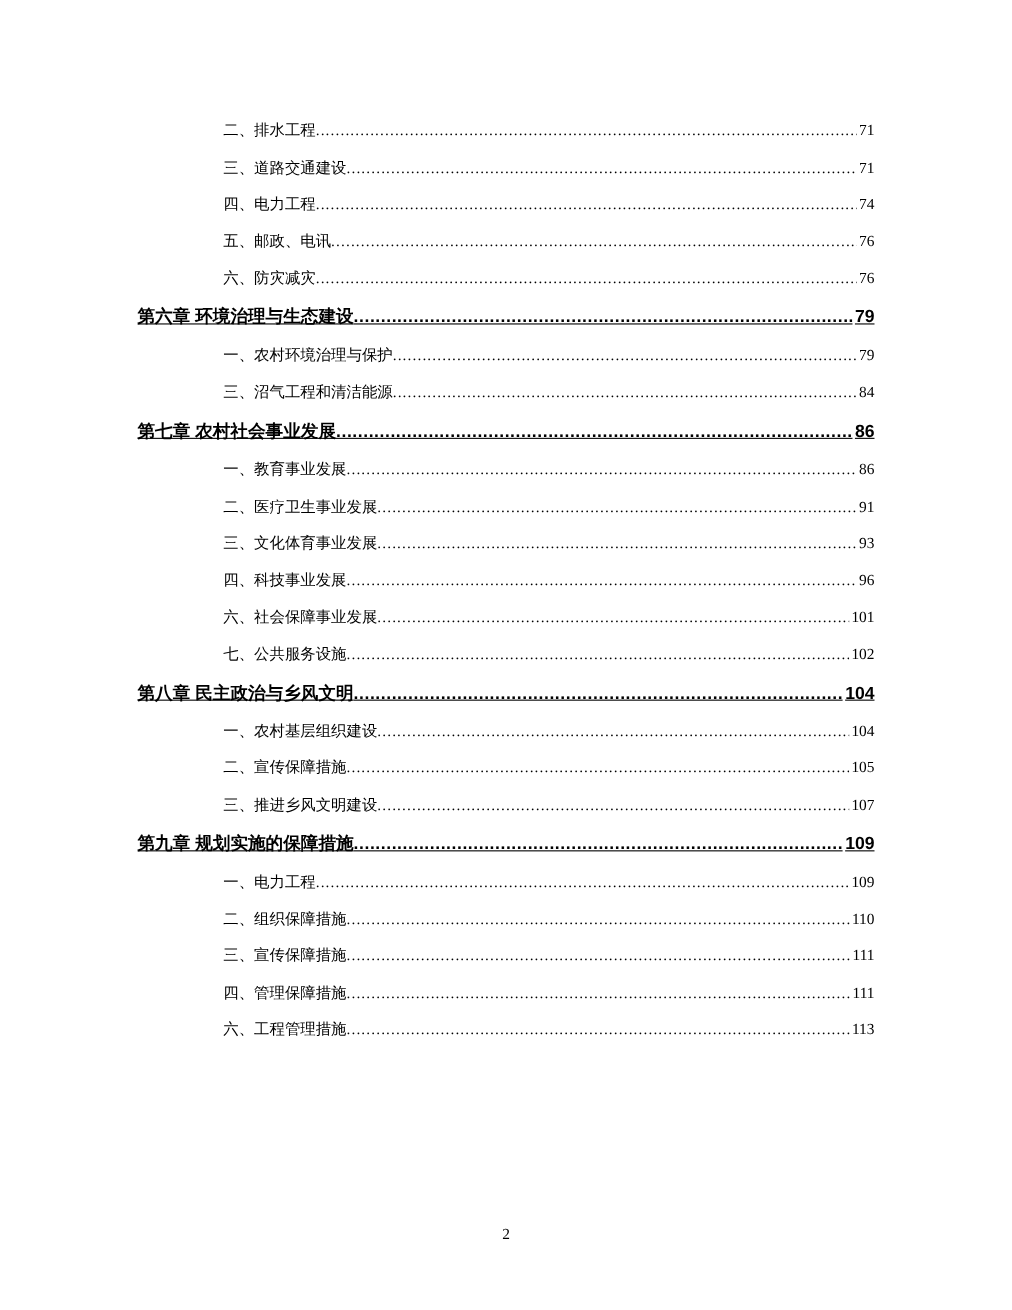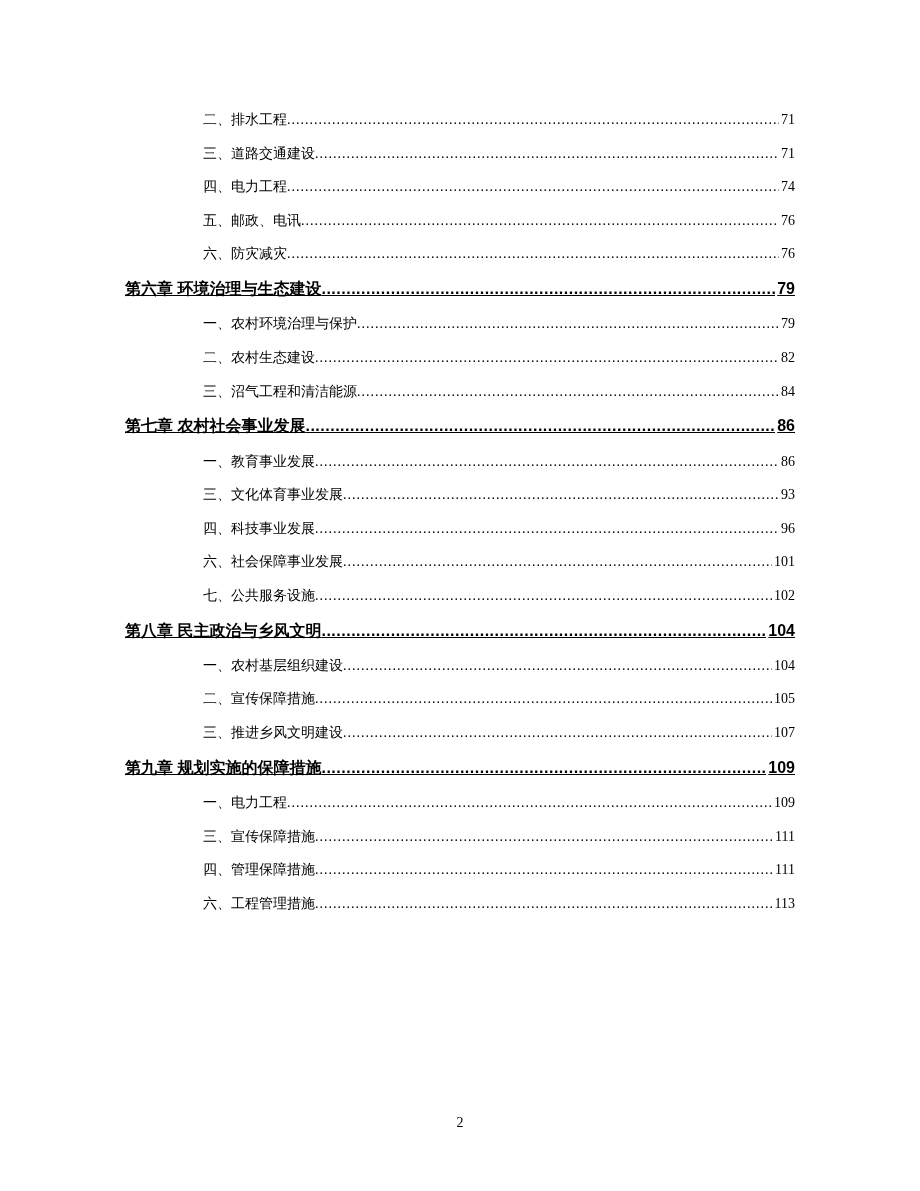--- a/index.html
+++ b/index.html
@@ -103,40 +103,40 @@
       <span class="toc-label">第六章  环境治理与生态建设</span>
       <span class="toc-leader"></span>
       <span class="toc-page">79</span>
     </div>
     <div class="toc-entry sub">
       <span class="toc-label">一、农村环境治理与保护</span>
       <span class="toc-leader"></span>
       <span class="toc-page">79</span>
     </div>
     <div class="toc-entry sub">
-      <span class="toc-label">二、农村生态建设</span>
-      <span class="toc-leader"></span>
-      <span class="toc-page">82</span>
-    </div>
-    <div class="toc-entry sub">
       <span class="toc-label">三、沼气工程和清洁能源</span>
       <span class="toc-leader"></span>
       <span class="toc-page">84</span>
     </div>
     <div class="toc-entry chapter">
       <span class="toc-label">第七章  农村社会事业发展</span>
       <span class="toc-leader"></span>
       <span class="toc-page">86</span>
     </div>
     <div class="toc-entry sub">
       <span class="toc-label">一、教育事业发展</span>
       <span class="toc-leader"></span>
       <span class="toc-page">86</span>
     </div>
     <div class="toc-entry sub">
+      <span class="toc-label">二、医疗卫生事业发展</span>
+      <span class="toc-leader"></span>
+      <span class="toc-page">91</span>
+    </div>
+    <div class="toc-entry sub">
       <span class="toc-label">三、文化体育事业发展</span>
       <span class="toc-leader"></span>
       <span class="toc-page">93</span>
     </div>
     <div class="toc-entry sub">
       <span class="toc-label">四、科技事业发展</span>
       <span class="toc-leader"></span>
       <span class="toc-page">96</span>
     </div>
     <div class="toc-entry sub">
@@ -171,20 +171,25 @@
     </div>
     <div class="toc-entry chapter">
       <span class="toc-label">第九章    规划实施的保障措施</span>
       <span class="toc-leader"></span>
       <span class="toc-page">109</span>
     </div>
     <div class="toc-entry sub">
       <span class="toc-label">一、电力工程</span>
       <span class="toc-leader"></span>
       <span class="toc-page">109</span>
+    </div>
+    <div class="toc-entry sub">
+      <span class="toc-label">二、组织保障措施</span>
+      <span class="toc-leader"></span>
+      <span class="toc-page">110</span>
     </div>
     <div class="toc-entry sub">
       <span class="toc-label">三、宣传保障措施</span>
       <span class="toc-leader"></span>
       <span class="toc-page">111</span>
     </div>
     <div class="toc-entry sub">
       <span class="toc-label">四、管理保障措施</span>
       <span class="toc-leader"></span>
       <span class="toc-page">111</span>

